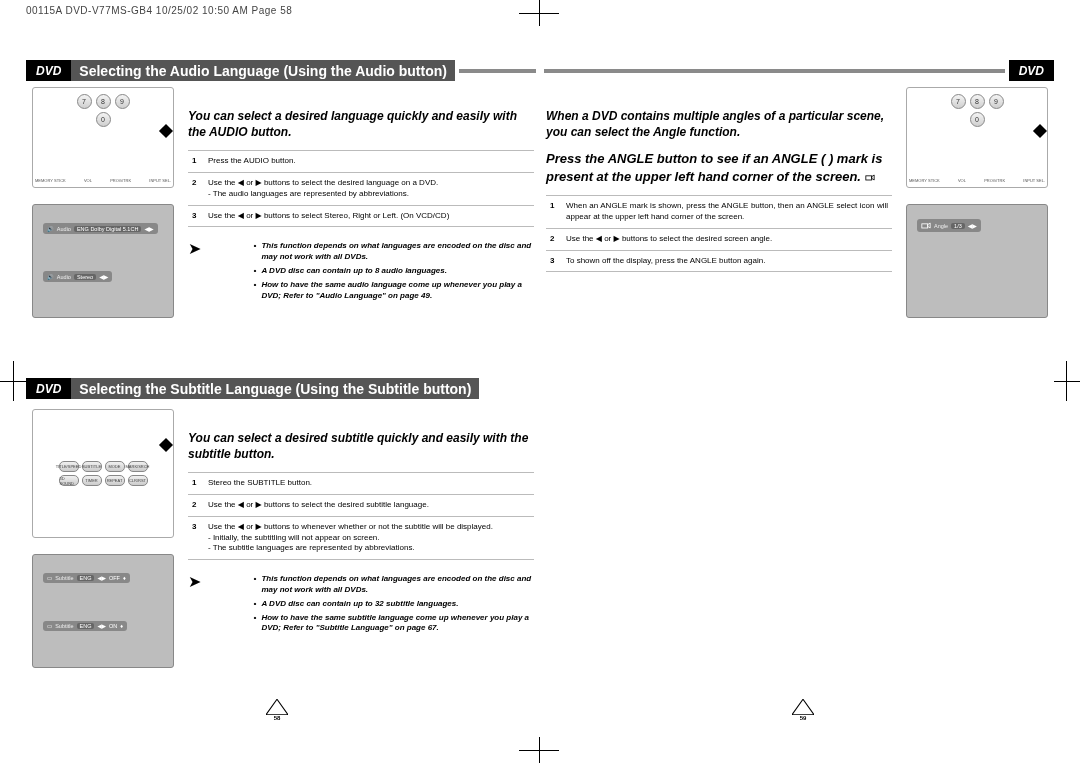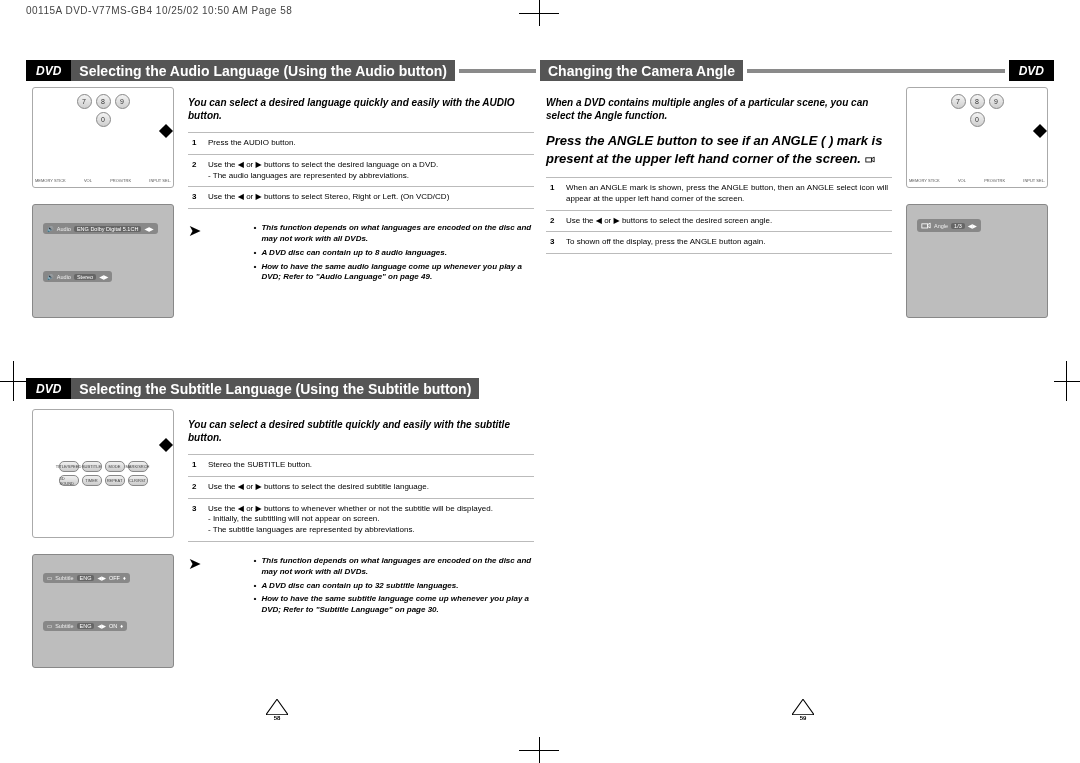--- a/index.html
+++ b/index.html
@@ -38,21 +38,21 @@
   .remote-grid { position:absolute; top:6px; left:0; right:0; text-align:center; }
   .remote-lbls { position:absolute; bottom:4px; left:2px; right:2px; display:flex; justify-content:space-between; font-size:4px; color:#555; }
   .arrow-ind { position:absolute; right:2px; top:38px; width:10px; height:10px; background:#000; transform:rotate(45deg); }
 
   .screen-box { width:100%; aspect-ratio:1.25/1; background:#bdbdbd; border:1px solid #888; border-radius:3px; position:relative; }
   .osd { position:absolute; left:10px; background:#888; border-radius:3px; padding:2px 4px; display:flex; align-items:center; gap:3px; font-size:5.5px; color:#fff; }
   .osd .lbl { color:#eee; }
   .osd .val { background:#666; padding:0 3px; border-radius:2px; }
   .osd .tri { font-size:6px; }
 
-  .intro { font-style:italic; font-weight:bold; font-size:10px; margin:9px 0 10px; line-height:1.3; }
+  .intro { font-style:italic; font-weight:bold; font-size:12px; margin:22px 0 10px; line-height:1.3; }
   .bold-intro { font-weight:bold; font-size:13px; margin:10px 0 10px; line-height:1.35;font-style:italic; }
   .steps-tbl { width:100%; border-collapse:collapse; }
   .steps-tbl td { border-top:1px solid #bbb; padding:5px 4px; vertical-align:top; font-size:8px; line-height:1.35; }
   .steps-tbl td.num { width:16px; font-weight:bold; }
   .steps-tbl tr:last-child td { border-bottom:1px solid #bbb; }
   .subnote { color:#000; }
 
   .notes { margin-top:14px; display:flex; gap:8px; }
   .notes .pointer { font-size:16px; line-height:1; }
   .notes ul { list-style:none; }
@@ -210,40 +210,39 @@
                   <td><span>Use the ◀ or ▶ buttons to whenever whether or not the subtitle will be displayed.</span><br><span class="subnote" style="white-space:pre-line">- Initially, the subtitling will not appear on screen.
 - The subtitle languages are represented by abbreviations.</span></td>
                 </tr>
           </tbody>
             </table>
           <div class="notes">
             <span class="pointer">➤</span>
             <ul>
               <li class="bi">This function depends on what languages are encoded on the disc and may not work with all DVDs.</li>
               <li class="bi">A DVD disc can contain up to 32 subtitle languages.</li>
-              <li class="bi">How to have the same subtitle language come up whenever you play a DVD; Refer to "Subtitle Language" on page 30.</li>
+              <li class="bi">How to have the same subtitle language come up whenever you play a DVD; Refer to "Subtitle Language" on page 67.</li>
             </ul>
           </div>
         </div>
       </div>
     </div>
 
     <div class="pagefoot pf-l">
       <svg viewBox="0 0 20 14">
           <path d="M10 0 L20 14 L0 14 Z" fill="none" stroke="#000" stroke-width="1"></path>
         </svg>
       <span>58</span>
     </div>
   </div>
 
   <div class="page-r">
     <div class="titlebar rev">
       <div class="dvdtag">DVD</div>
       <div class="grow"></div>
-      <div class="titletext" style="flex:0 0 auto">Changing the Camera Angle</div>
     </div>
     <div class="gb gb-r">GB</div>
 
     <div class="content-row">
       <div class="text-col">
         <div class="intro">When a DVD contains multiple angles of a particular scene, you can select the Angle function.</div>
         <div class="bold-intro">
           <span>Press the ANGLE button to see if an ANGLE (     ) mark is present at the upper left hand corner of the screen.</span>
           <svg class="angle-svg" viewBox="0 0 12 10">
               <rect x="1" y="3" width="7" height="5" fill="none" stroke="#000"></rect>

